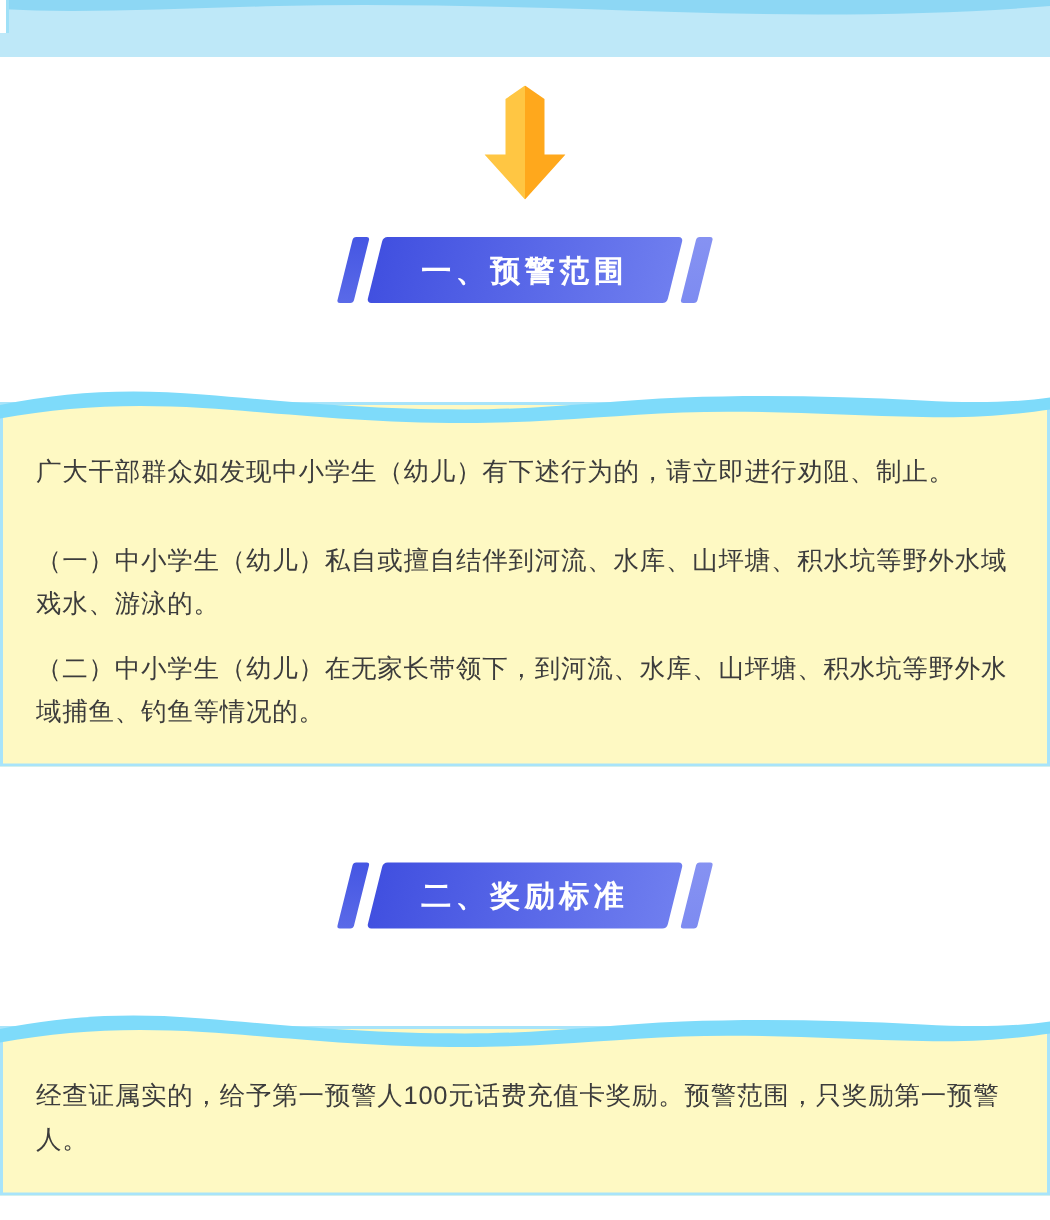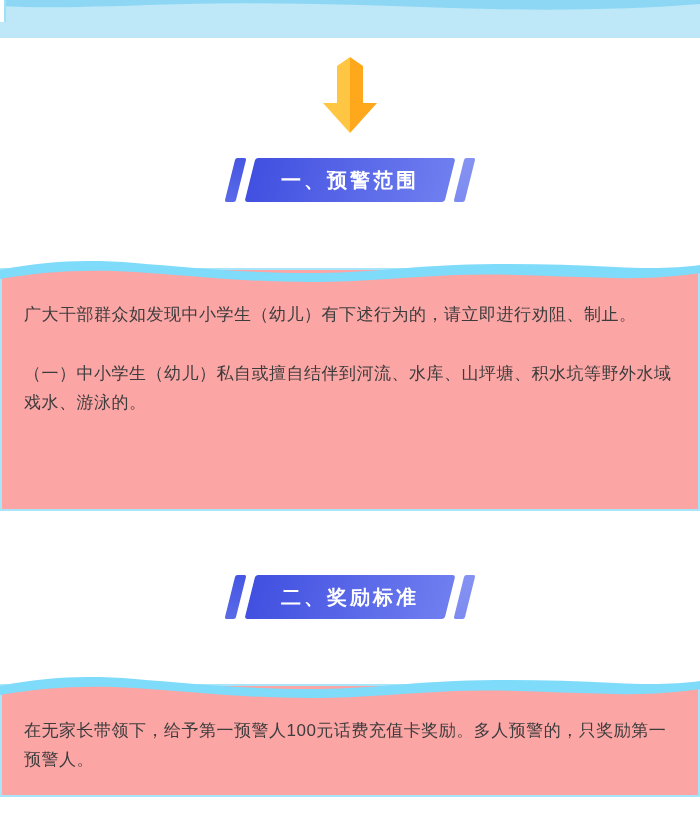--- a/index.html
+++ b/index.html
@@ -65,21 +65,21 @@
   
   .wave-divider{position:absolute;left:0;width:700px;height:26px;z-index:3;}
   .wave-divider svg{display:block;}
   .wave-divider path{fill:var(--wave);}
   
   .content-box{
     position:absolute;left:0;width:656px;
     border:2px solid var(--box-border);
     padding:30px 20px 0 22px;
     z-index:1;
-    background:#fca5a5;
+    background:#fef9c3;
     box-sizing:border-box;
   }
   .content-box{width:700px;}
   .box-1{top:268px;height:243px;}
   .box-2{top:684px;height:113px;}
   .content-box p{
     margin:0 0 30px 0;
     font-size:17px;line-height:29px;color:var(--text);
     letter-spacing:0.5px;
   }
@@ -121,20 +121,21 @@
       <path d="M0 14 C 45 5, 85 3, 135 7 C 185 11, 240 17, 310 17 C 365 17, 405 11, 455 9
                C 505 7, 560 8, 615 11 C 650 13, 680 12, 700 9
                L 700 17 C 680 20, 650 23, 615 22 C 560 21, 505 17, 455 19
                C 405 21, 365 26, 310 26 C 240 26, 185 19, 135 16 C 85 13, 45 15, 0 23 Z"></path>
     </svg>
   </div>
 
   <div class="content-box box-1">
     <p>广大干部群众如发现中小学生（幼儿）有下述行为的，请立即进行劝阻、制止。</p>
     <p class="tight">（一）中小学生（幼儿）私自或擅自结伴到河流、水库、山坪塘、积水坑等野外水域戏水、游泳的。</p>
+    <p>（二）中小学生（幼儿）在无家长带领下，到河流、水库、山坪塘、积水坑等野外水域捕鱼、钓鱼等情况的。</p>
   </div>
 
   <div class="banner-row pos-banner-2">
     <div class="banner">
       <div class="stripe stripe-left"></div>
       <div class="banner-body">
         <span class="banner-label">二、奖励标准</span>
       </div>
       <div class="stripe stripe-right"></div>
     </div>
@@ -143,16 +144,16 @@
   <div class="wave-divider pos-wave-2">
     <svg width="700" height="26" viewBox="0 0 700 26">
       <path d="M0 14 C 45 5, 85 3, 135 7 C 185 11, 240 17, 310 17 C 365 17, 405 11, 455 9
                C 505 7, 560 8, 615 11 C 650 13, 680 12, 700 9
                L 700 17 C 680 20, 650 23, 615 22 C 560 21, 505 17, 455 19
                C 405 21, 365 26, 310 26 C 240 26, 185 19, 135 16 C 85 13, 45 15, 0 23 Z"></path>
     </svg>
   </div>
 
   <div class="content-box box-2">
-    <p>在无家长带领下，给予第一预警人100元话费充值卡奖励。多人预警的，只奖励第一预警人。</p>
+    <p>经查证属实的，给予第一预警人100元话费充值卡奖励。预警范围，只奖励第一预警人。</p>
   </div>
 
 </div>
 
 </body></html>

